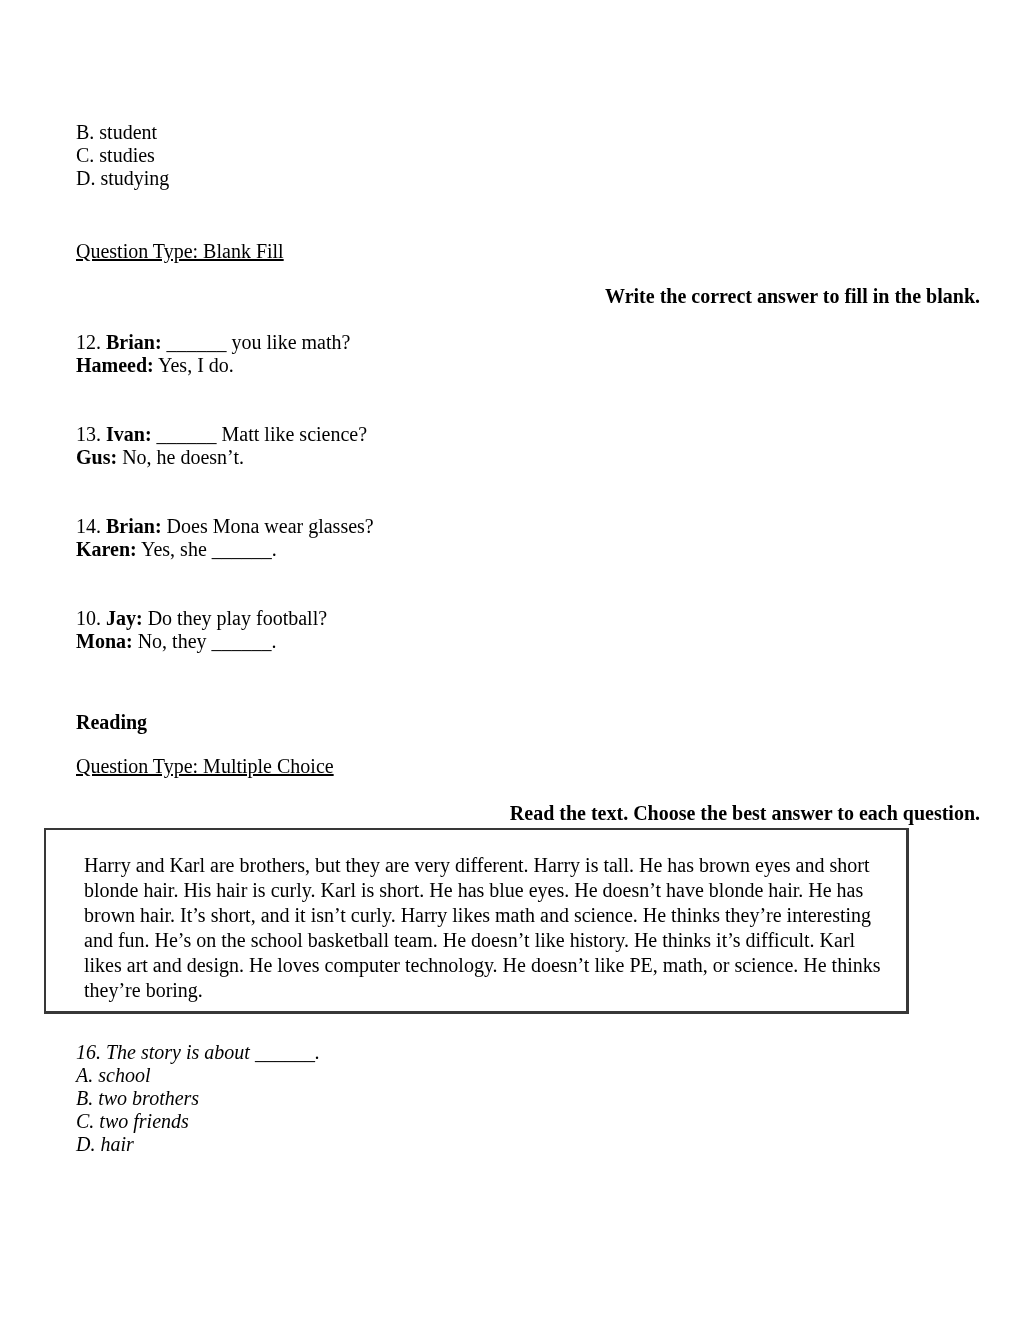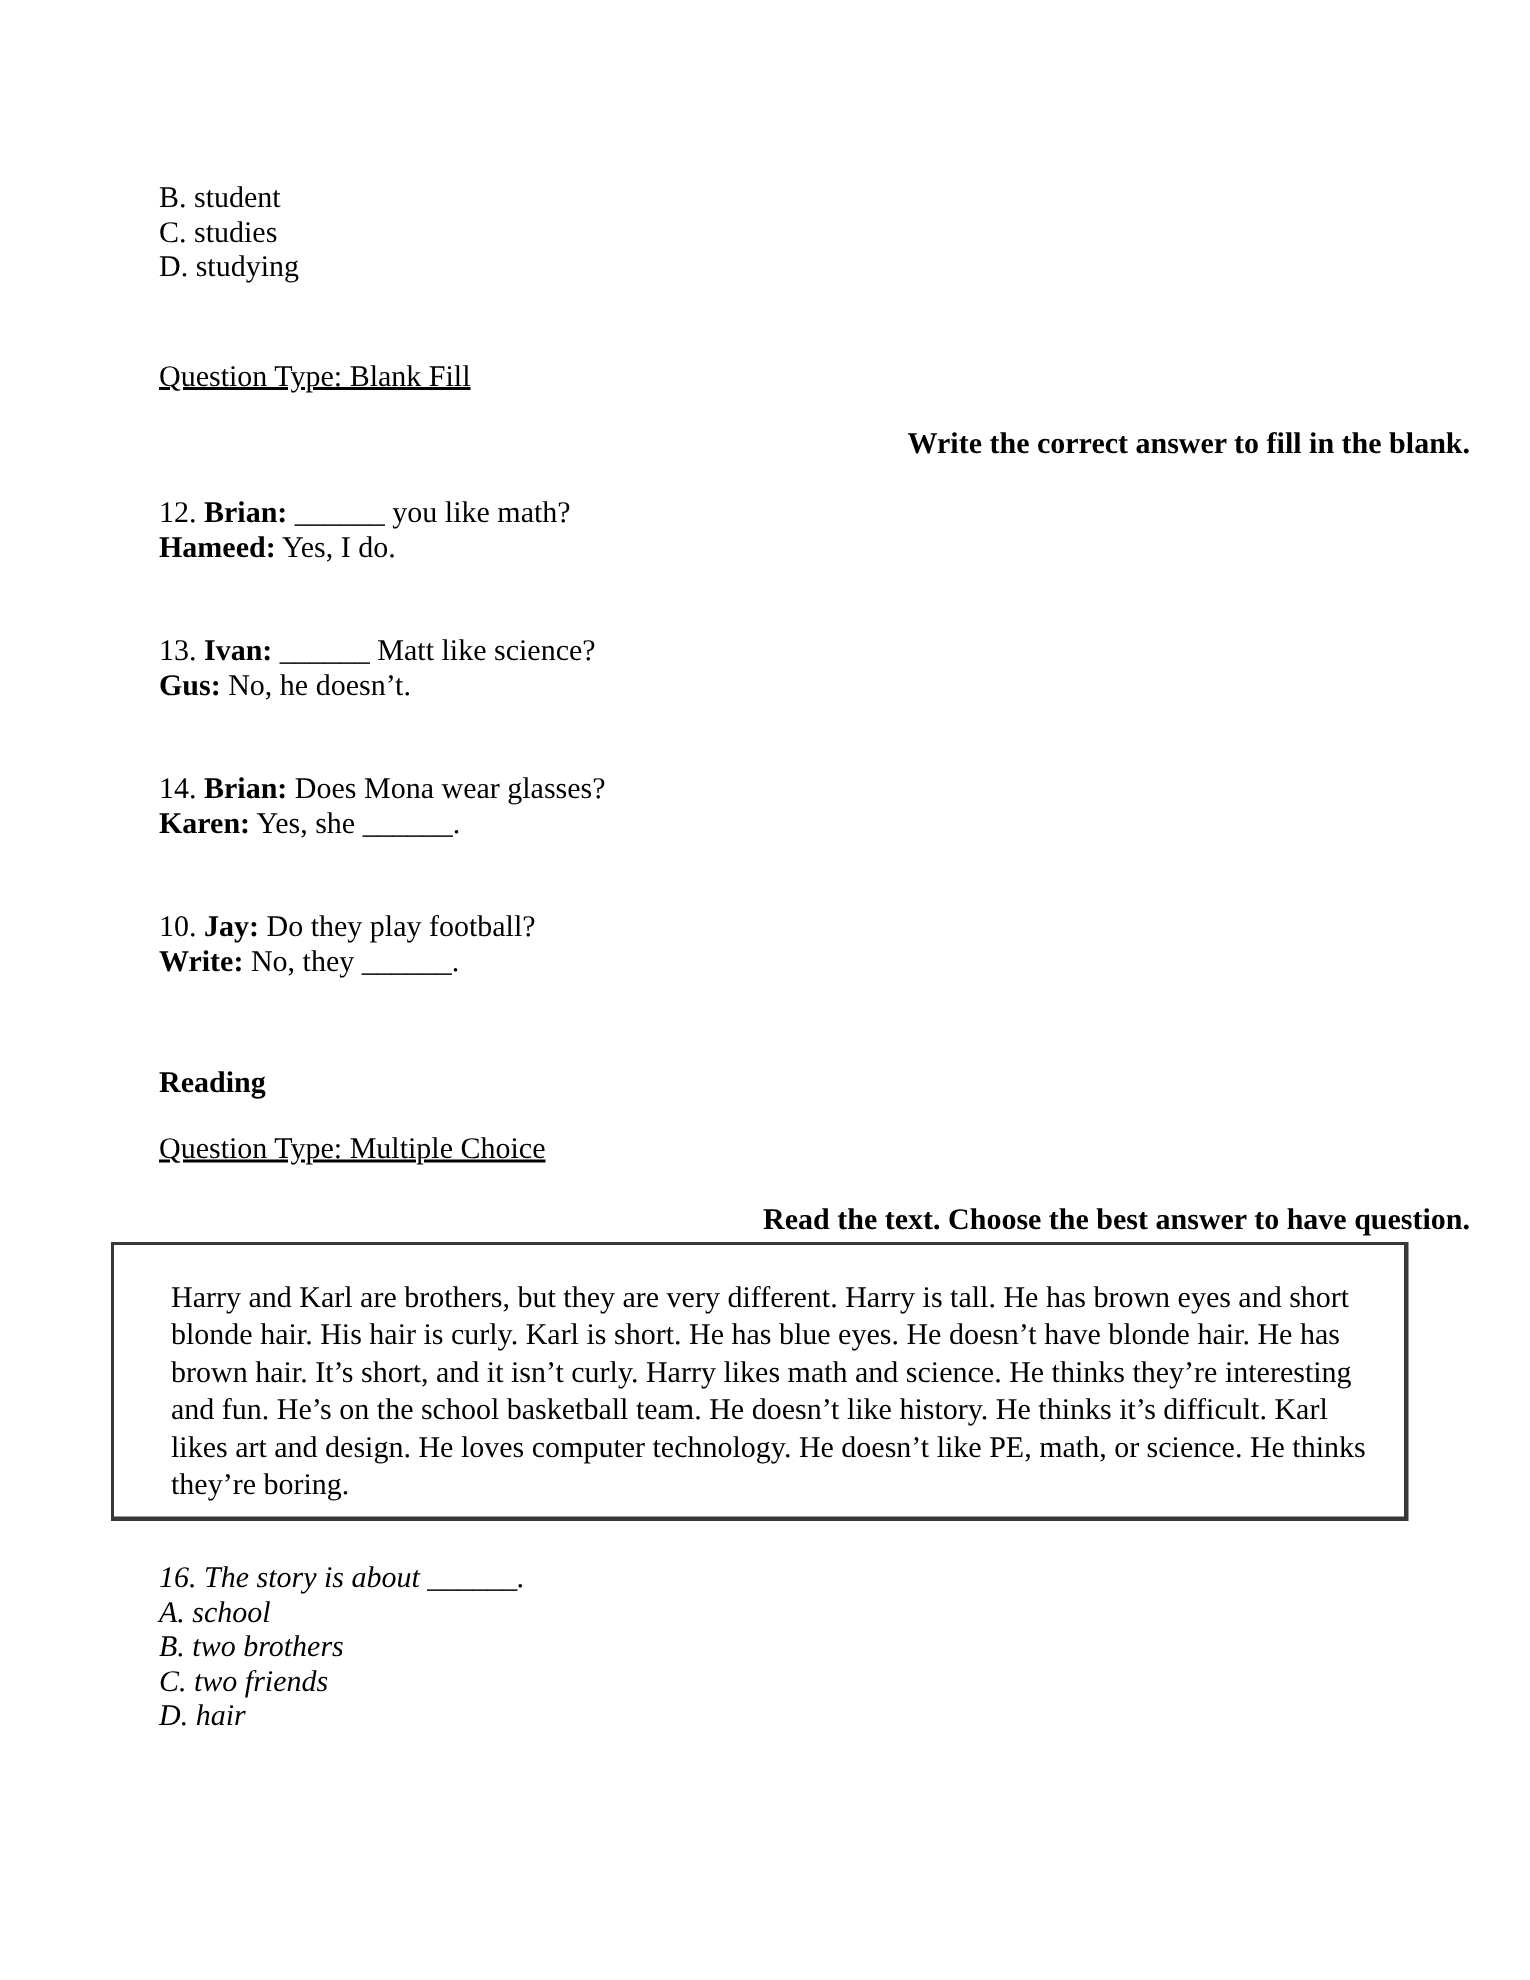--- a/index.html
+++ b/index.html
@@ -13,21 +13,21 @@
     font-family: "Liberation Serif", serif;
     font-size: 20px;
     line-height: 23px;
     color: #000000;
     overflow: hidden;
   }
   .page {
     box-sizing: border-box;
     width: 1020px;
     height: 1320px;
-    padding: 121px 40px 0 106px;
+    padding: 121px 40px 0 76px;
   }
   .line { margin: 0; }
   .bold { font-weight: bold; }
   .qtype {
     text-decoration: underline;
     margin-top: 50px;
   }
   .qtype.mc { margin-top: 21px; }
   .instruction {
     font-weight: bold;
@@ -79,26 +79,26 @@
     <p class="line"><span class="bold">Gus:</span> <span>No, he doesn’t.</span></p>
   </div>
 
   <div class="question-block">
     <p class="line"><span>14.</span> <span class="bold">Brian:</span> <span>Does Mona wear glasses?</span></p>
     <p class="line"><span class="bold">Karen:</span> <span>Yes, she ______.</span></p>
   </div>
 
   <div class="question-block">
     <p class="line"><span>10.</span> <span class="bold">Jay:</span> <span>Do they play football?</span></p>
-    <p class="line"><span class="bold">Write:</span> <span>No, they ______.</span></p>
+    <p class="line"><span class="bold">Mona:</span> <span>No, they ______.</span></p>
   </div>
 
   <p class="line section-heading">Reading</p>
   <p class="line qtype mc">Question Type: Multiple Choice</p>
-  <p class="line instruction mc">Read the text. Choose the best answer to have question.</p>
+  <p class="line instruction mc">Read the text. Choose the best answer to each question.</p>
 
   <div class="passage-box">
     <span>Harry and Karl are brothers, but they are very different. Harry is tall. He has brown eyes and short blonde hair. His hair is curly. Karl is short. He has blue eyes. He doesn’t have blonde hair. He has brown hair. It’s short, and it isn’t curly. Harry likes math and science. He thinks they’re interesting and fun. He’s on the school basketball team. He doesn’t like history. He thinks it’s difficult. Karl likes art and design. He loves computer technology. He doesn’t like PE, math, or science. He thinks they’re boring.</span>
   </div>
 
   <div class="mc-question">
     <p class="line"><span>16.</span> <span>The story is about ______.</span></p>
     <div class="options">
       <p class="line">A. school</p>
       <p class="line">B. two brothers</p>

